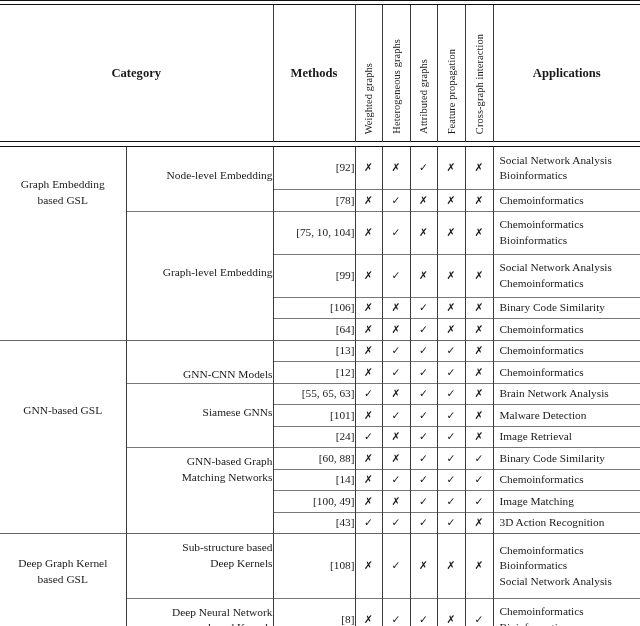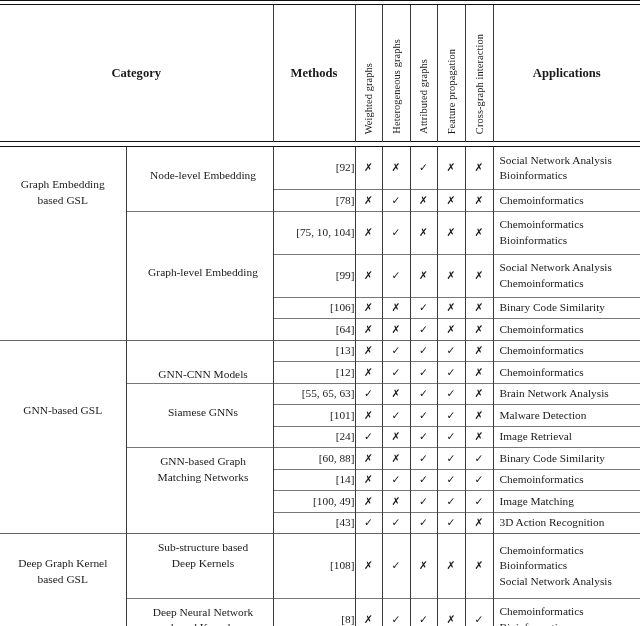--- a/index.html
+++ b/index.html
@@ -86,21 +86,21 @@
   }
   tbody tr.no-top td { border-top: 0; }
 
   td.cat {
     text-align: center;
     padding: 0 4px;
     vertical-align: top;
     font-size: 11.4px;
   }
   td.subcat {
-    text-align: center;
+    text-align: right;
     padding-left: 7px;
     vertical-align: top;
     font-size: 11.4px;
   }
   td.method {
     text-align: right;
     padding-left: 20px;
     vertical-align: middle;
     font-size: 11.3px;
   }

